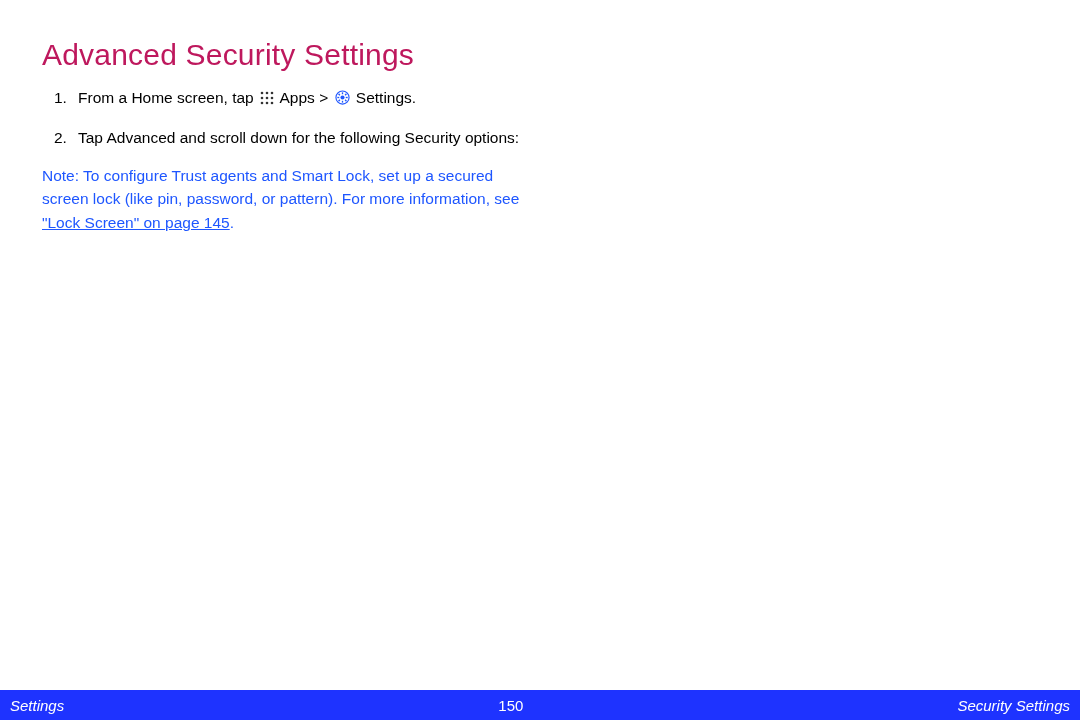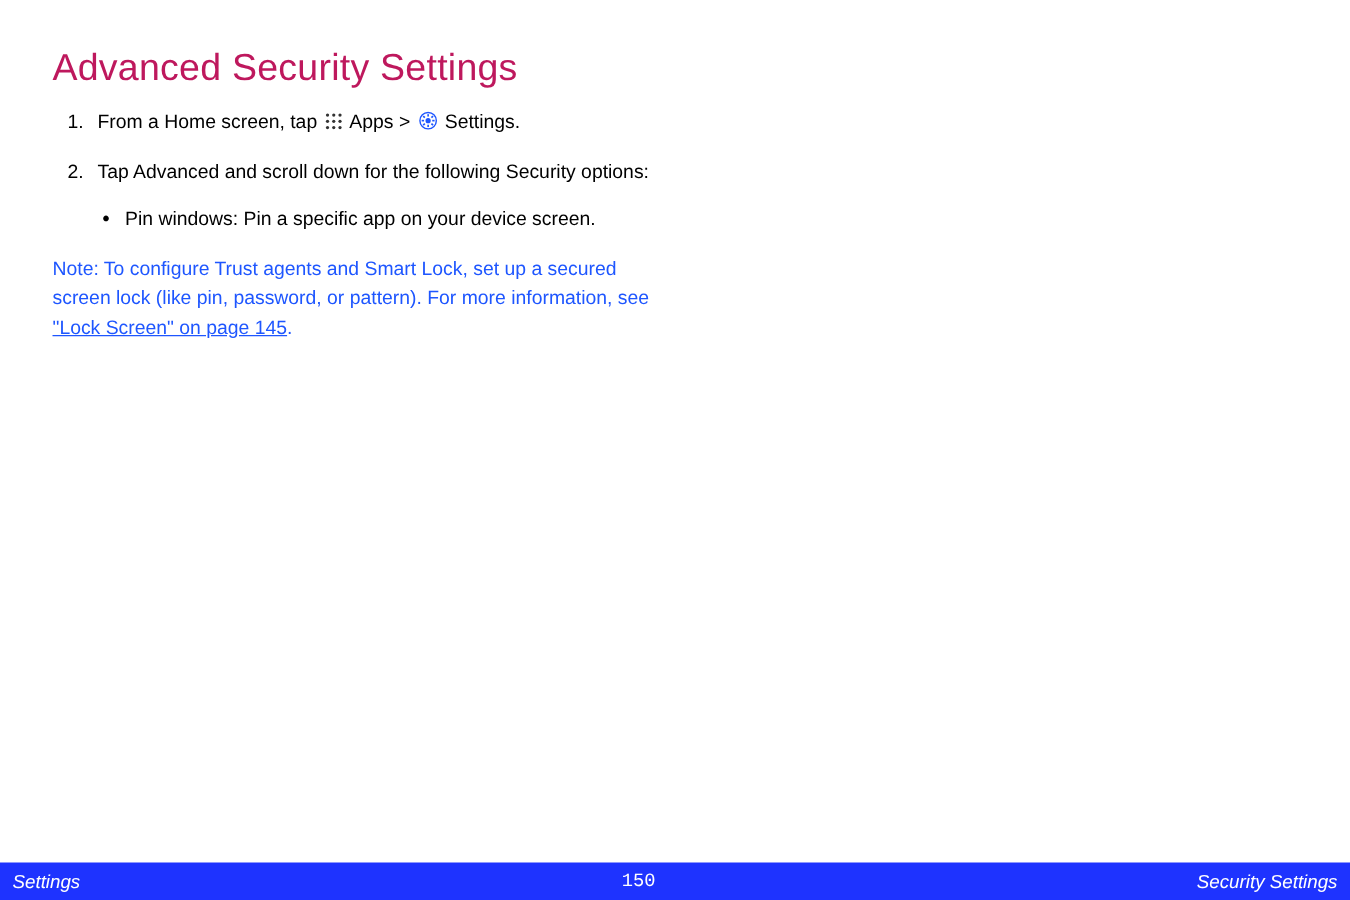--- a/index.html
+++ b/index.html
@@ -12,21 +12,21 @@
   .steps > li { margin-bottom: 14px; padding-left: 36px; position: relative; }
   .steps > li .num { position: absolute; left: 12px; top: 0; }
   .bullets { list-style: none; margin-top: 14px; }
   .bullets > li { position: relative; padding-left: 22px; margin-bottom: 16px; }
   .bullets > li::before { content: "•"; position: absolute; left: 4px; top: 0; font-size: 16px; font-weight: bold; }
   .b { font-weight: normal; text-align: center; }
   .icon { display: inline-block; vertical-align: -2px; margin: 0 2px; }
   .note-block { margin-top: 6px; font-size: 15.5px; line-height: 1.5; color: #1e56ff; }
   .note-link { text-decoration: underline; }
   .footer { position: absolute; left: 0; bottom: 0; width: 1080px; height: 30px; background: #1e33ff; color: #fff; display: flex; align-items: center; justify-content: space-between; padding: 0 10px; font-size: 15px; font-style: italic; }
-  .footer .center { font-style: normal; font-family: Liberation Mono, monospace; }
+  .footer .center { font-style: normal; }
 </style>
 </head>
 <body>
 
 <div class="page">
   <div class="content">
     <h1>Advanced Security Settings</h1>
 
     <ol class="steps">
       <li>
@@ -57,21 +57,20 @@
                 <rect x="3.8" y="10.2" width="1.4" height="2" transform="rotate(45 4.5 11.2)"></rect>
               </g>
             </svg></span><span class="b"> Settings</span><span>.</span>
       </li>
 
       <li>
         <span class="num">2.</span>
         <span>Tap </span><span class="b">Advanced</span><span> and scroll down for the following Security options:</span>
 
         <ul class="bullets">
-          <li><span class="b">Pin windows</span><span>: Pin a specific app on your device screen.</span></li>
         </ul>
       </li>
     </ol>
 
     <p class="note-block">
       <span class="b">Note</span><span>: To configure Trust agents and Smart Lock, set up a secured screen lock (like pin, password, or pattern). For more information, see </span><span class="note-link">"Lock Screen" on page 145</span><span>.</span>
     </p>
   </div>
 
   <div class="footer">

